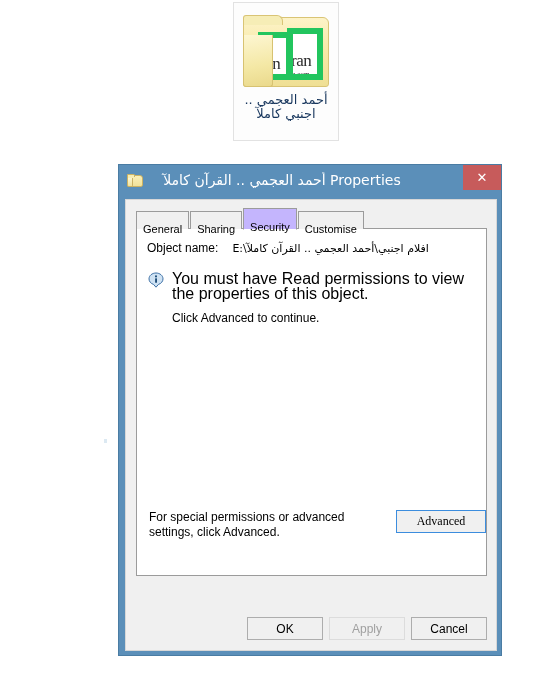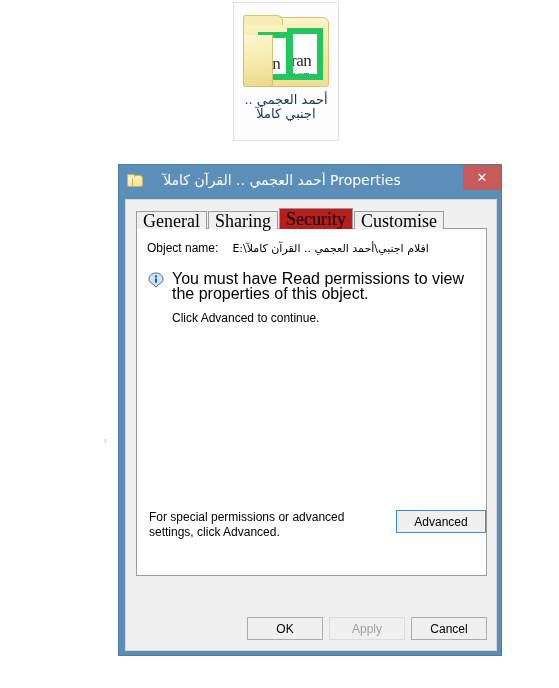--- a/index.html
+++ b/index.html
@@ -178,33 +178,33 @@
     left: 10px;
     top: 8px;
     height: 21px;
     display: flex;
     align-items: flex-end;
     z-index: 3;
   }
   .tab {
     height: 18px;
     line-height: 18px;
-    padding: 0 6px;
+    padding: 8px 6px;
     margin-right: 1px;
     background: #f0f0f0;
     border: 1px solid #9b9b9b;
     border-bottom: none;
-    font-family: Liberation Serif, serif;
-    font-size: 18px;
+    font-family: Liberation Sans, sans-serif;
+    font-size: 11px;
     color: #000000;
     box-sizing: border-box;
     cursor: pointer;
   }
   .tab.active {
-    background: #b91c1c;
+    background: #c4b5fd;
     height: 22px;
     line-height: 21px;
     margin-top: -4px;
     position: relative;
     z-index: 4;
     border-bottom: 1px solid #ffffff;
     margin-bottom: -1px;
   }
 
   .tabpanel {
@@ -283,21 +283,21 @@
     line-height: 15px;
   }
   .adv-btn {
     position: absolute;
     left: 247px;
     top: 0px;
     width: 90px;
     height: 23px;
     background: #f0f0f0;
     border: 1px solid #3c8dde;
-    font-family: Liberation Sans, sans-serif;
+    font-family: Liberation Serif, serif;
     font-size: 12px;
     color: #000000;
     cursor: pointer;
     box-sizing: border-box;
   }
   .learn-link {
     position: absolute;
     left: 12px;
     top: 327px;
     font-family: "Liberation Sans", sans-serif;

